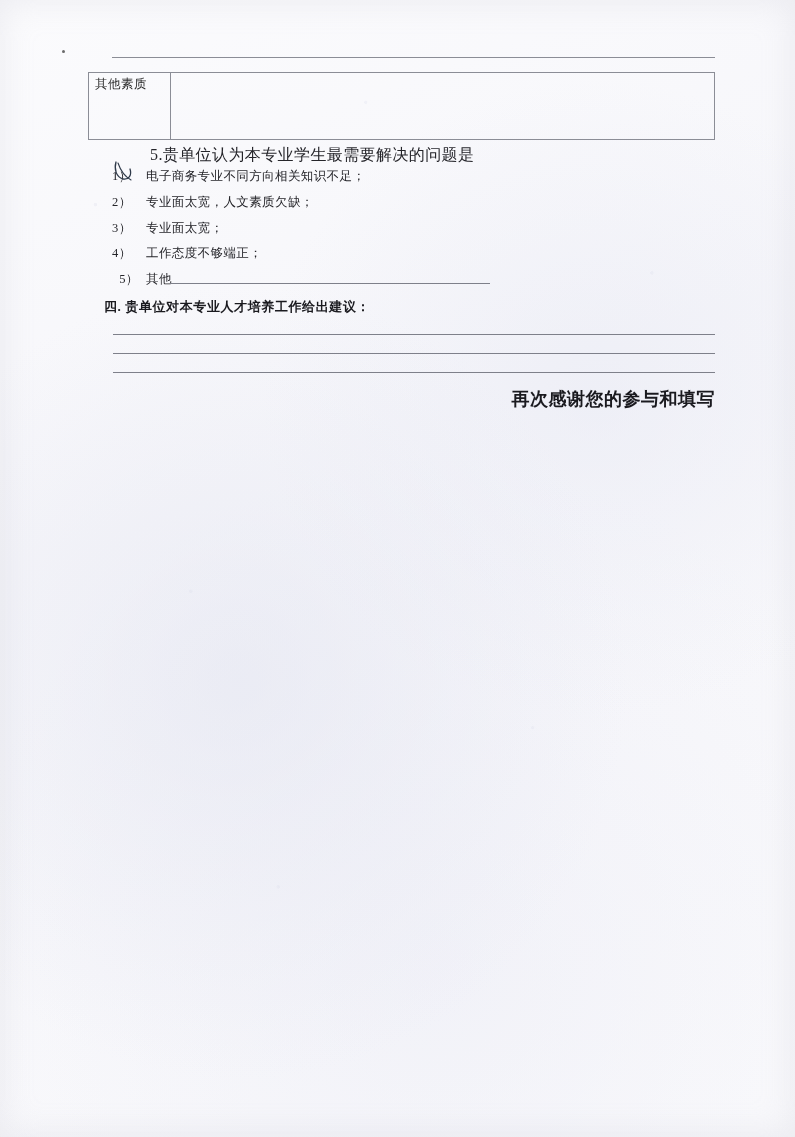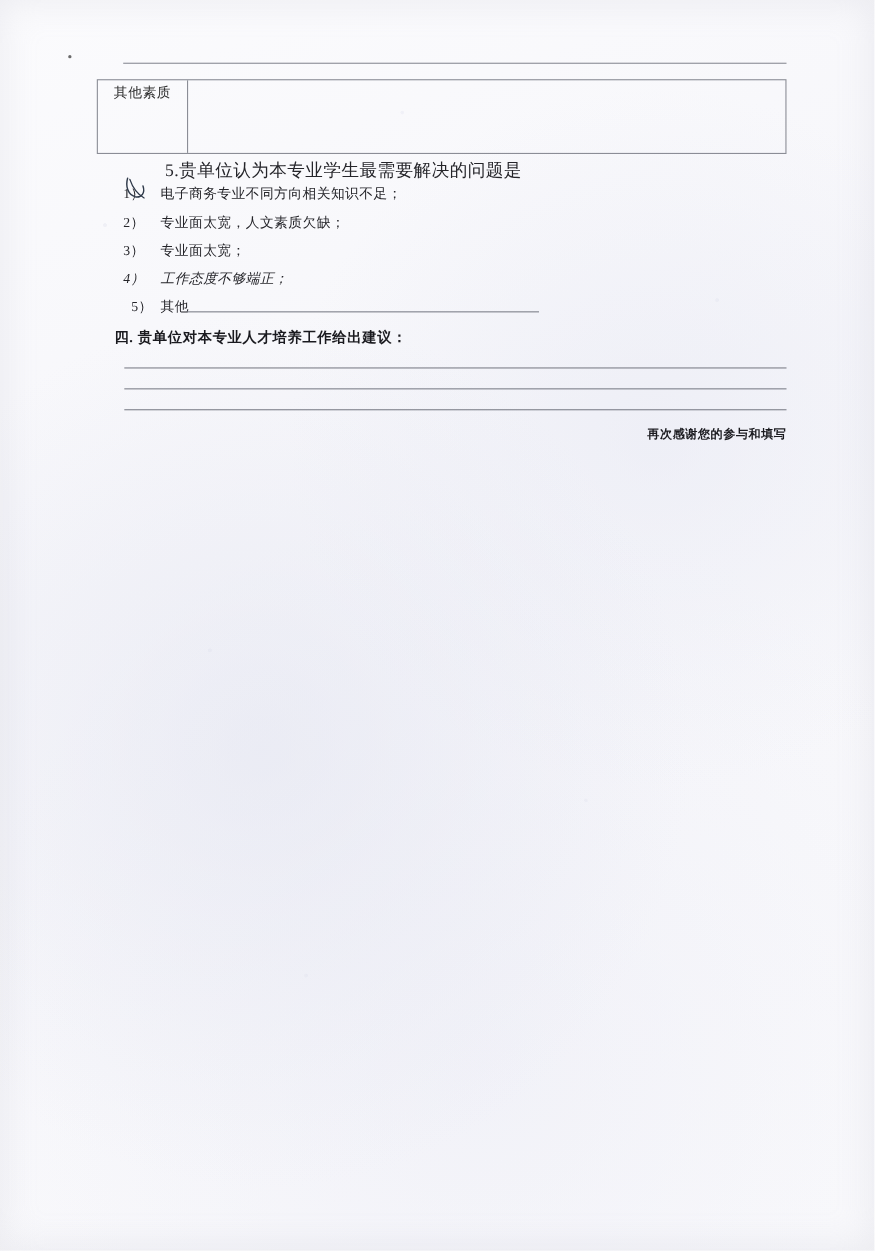--- a/index.html
+++ b/index.html
@@ -86,21 +86,20 @@
   }
   .tbl .cell-label {
     width: 82px;
     border-right: 1px solid #8b8d96;
     box-sizing: border-box;
     padding: 4px 6px 0 6px;
     font-size: 12.5px;
     line-height: 1.2;
     letter-spacing: .5px;
     color: #2a2a2a;
-    text-align: center;
   }
   .tbl .cell-value {
     flex: 1;
     box-sizing: border-box;
   }
 
   .q5 {
     position: absolute;
     left: 110px;
     top: 145px;
@@ -117,21 +116,21 @@
     color: #25252a;
     white-space: nowrap;
   }
   .opt .num {
     display: inline-block;
     width: 34px;
   }
   .opt-1 { left: 112px; top: 168px; }
   .opt-2 { left: 112px; top: 194px; }
   .opt-3 { left: 112px; top: 220px; }
-  .opt-4 { left: 112px; top: 245px; font-style: italic; }
+  .opt-4 { left: 112px; top: 245px; }
   .opt-5 { left: 112px; top: 271px; text-align: center; }
 
   
   .circle-mark {
     position: absolute;
     left: 112px;
     top: 160px;
     width: 30px;
     height: 24px;
     pointer-events: none;
@@ -160,21 +159,21 @@
   }
 
   .answer-line-1 { left: 113px; top: 334px; width: 602px; }
   .answer-line-2 { left: 113px; top: 353px; width: 602px; }
   .answer-line-3 { left: 113px; top: 372px; width: 602px; }
 
   .thanks {
     position: absolute;
     right: 80px;
     top: 387px;
-    font-size: 11px;
+    font-size: 18px;
     font-weight: bold;
     letter-spacing: .5px;
     color: #1a1a1f;
   }
 </style>
 </head>
 <body>
 
 <div class="page"></div>
 <div class="paper-noise"></div>

